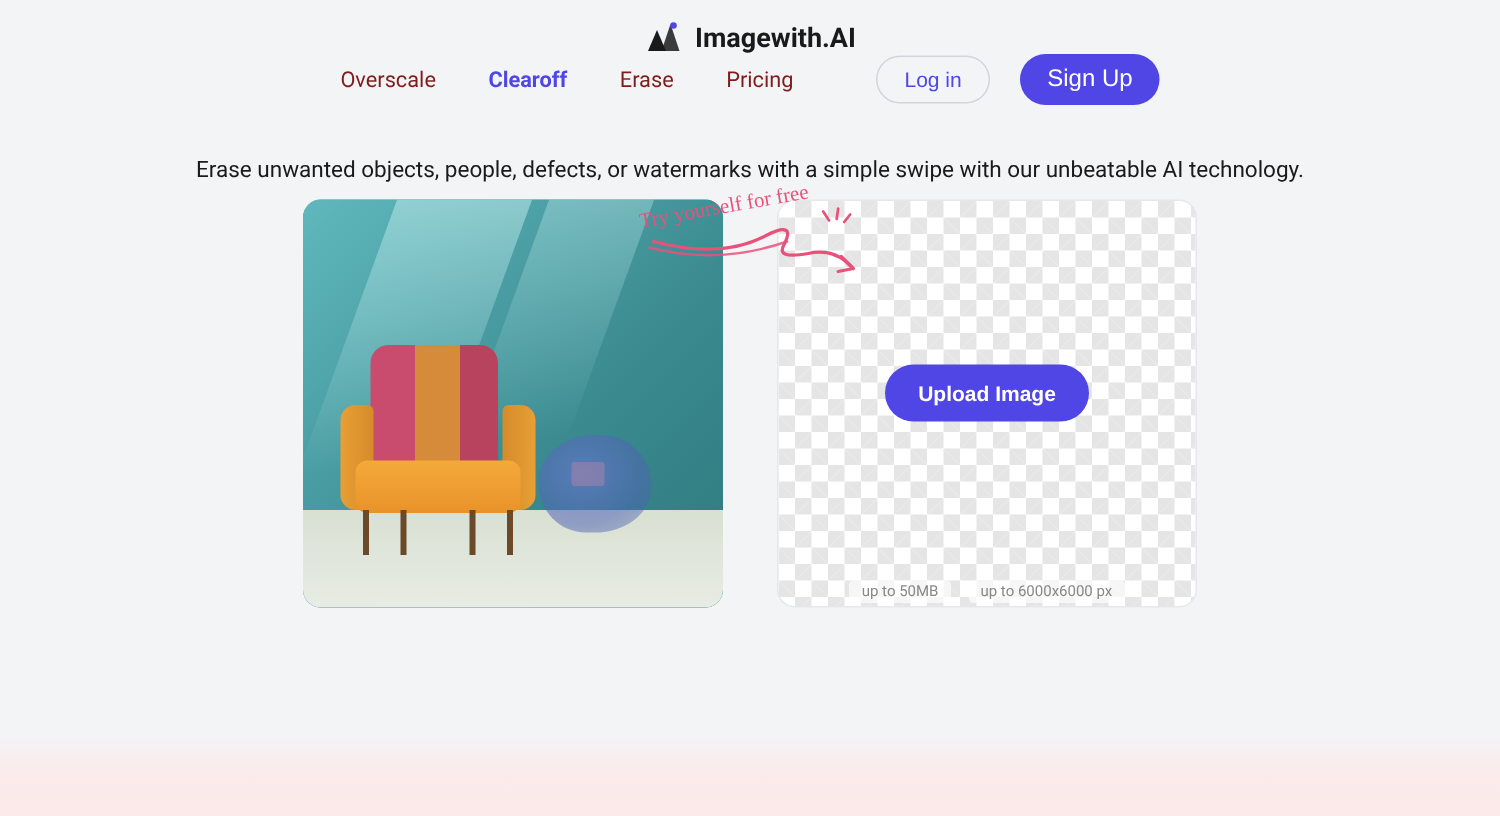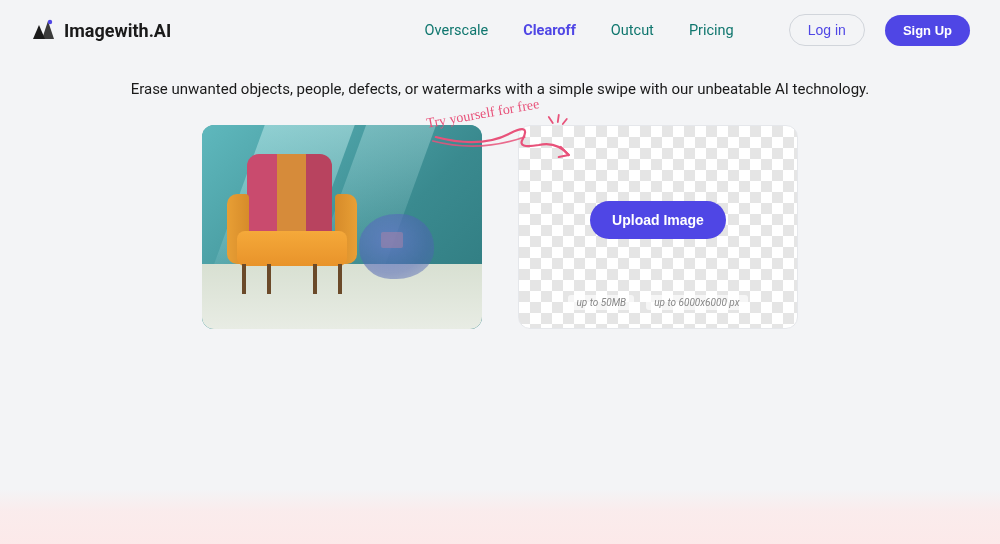--- a/index.html
+++ b/index.html
@@ -9,20 +9,21 @@
       width: 1000px;
       height: 544px;
       overflow: hidden;
     }
     
     .header {
       display: flex;
       align-items: center;
       justify-content: space-between;
       padding: 14px 30px;
+      flex-direction: column;
     }
     
     .logo-wrap {
       display: flex;
       align-items: center;
       gap: 8px;
     }
     
     .logo-icon {
       display: flex;
@@ -36,21 +37,21 @@
     }
     
     .nav {
       display: flex;
       align-items: center;
       gap: 35px;
     }
     
     .nav-link {
       font-size: 14.5px;
-      color: #0f766e;
+      color: #7f1d1d;
       text-decoration: none;
       cursor: pointer;
     }
     
     .nav-link.active {
       color: #4f46e5;
       font-weight: bold;
     }
     
     .auth-buttons {
@@ -70,22 +71,22 @@
       font-weight: 500;
       cursor: pointer;
     }
     
     .btn-signup {
       padding: 8px 18px;
       border: none;
       border-radius: 18px;
       background: #4f46e5;
       color: white;
-      font-size: 13px;
-      font-weight: 700;
+      font-size: 16px;
+      font-weight: 400;
       cursor: pointer;
     }
     
     .hero {
       text-align: center;
       padding: 20px 30px 10px;
     }
     
     .hero-title {
       font-size: 48px;
@@ -103,25 +104,24 @@
     
     .panels {
       display: flex;
       justify-content: center;
       gap: 36px;
       position: relative;
     }
     
     .panel {
       width: 280px;
-      height: 204px;
+      height: 272px;
       border-radius: 12px;
       overflow: hidden;
       position: relative;
-      margin-top: 16px;
     }
     
     .panel-left {
       background: #4a9d9f;
     }
     
     .wall {
       position: absolute;
       inset: 0;
       background: linear-gradient(135deg, #5fb8bd 0%, #3a8a8f 60%, #2f7a7f 100%);
@@ -264,24 +264,23 @@
       margin-bottom: 14px;
     }
     
     .drop-text {
       font-size: 13px;
       color: #1a1a1a;
     }
     
     .limits {
       position: absolute;
-      bottom: 18px;
+      bottom: 2px;
       display: flex;
       gap: 12px;
-      font-style: italic;
     }
     
     .limit-badge {
       font-size: 10px;
       color: #888;
       background: rgba(255,255,255,0.65);
       padding: 2px 8px;
       border-radius: 3px;
     }
     
@@ -323,21 +322,21 @@
         <path d="M 12 20 L 18 2 L 24 20 Z" fill="#1a1a1a" opacity="0.85"></path>
         <circle cx="20" cy="3" r="2.2" fill="#4f46e5"></circle>
       </svg>
     </span>
     <span class="logo-text">Imagewith.AI</span>
   </div>
 
   <nav class="nav">
     <a class="nav-link">Overscale</a>
     <a class="nav-link active">Clearoff</a>
-    <a class="nav-link">Outcut</a>
+    <a class="nav-link">Erase</a>
     <a class="nav-link">Pricing</a>
     <div class="auth-buttons">
       <button class="btn-login">Log in</button>
       <button class="btn-signup">Sign Up</button>
     </div>
   </nav>
 </header>
 
 <section class="hero">
   <p class="hero-subtitle">Erase unwanted objects, people, defects, or watermarks with a simple swipe with our unbeatable AI technology.</p>

